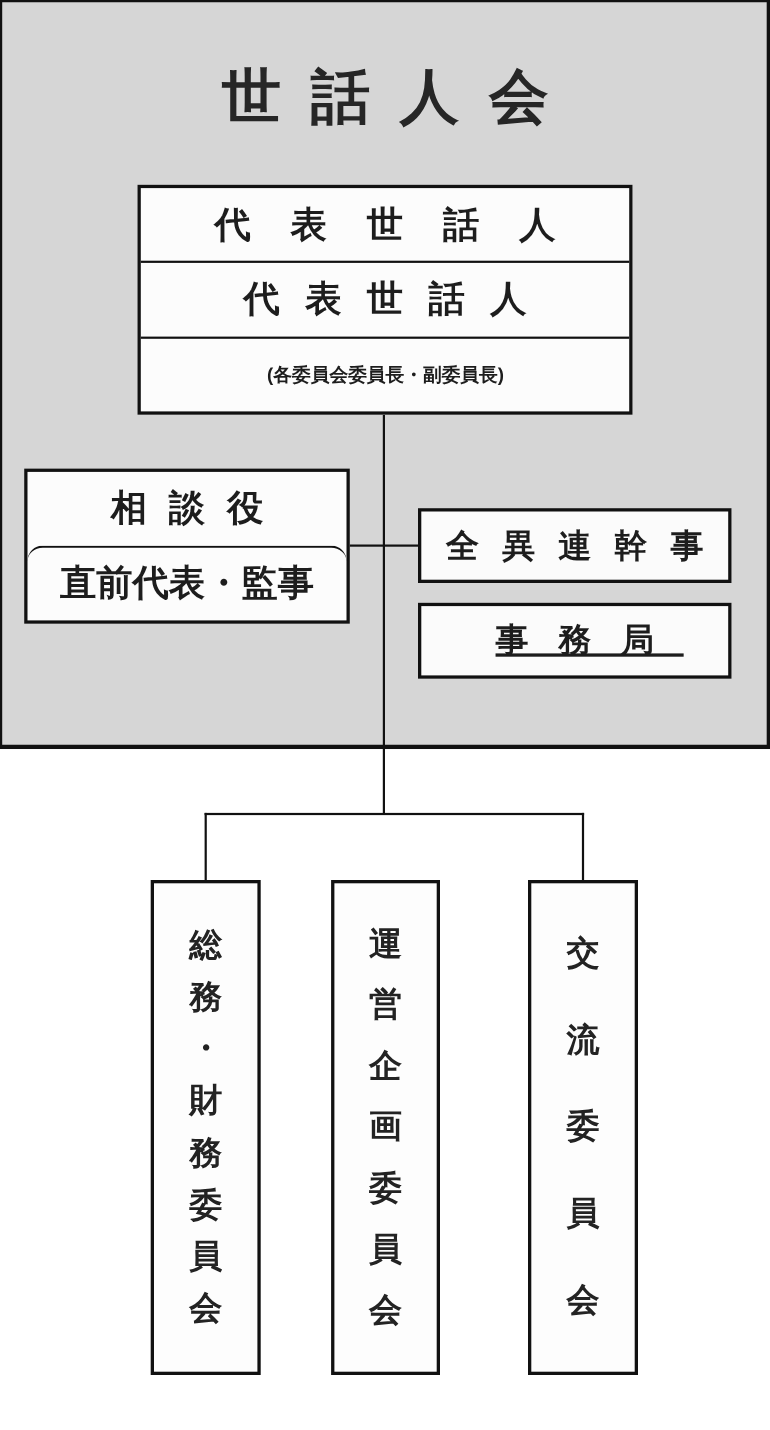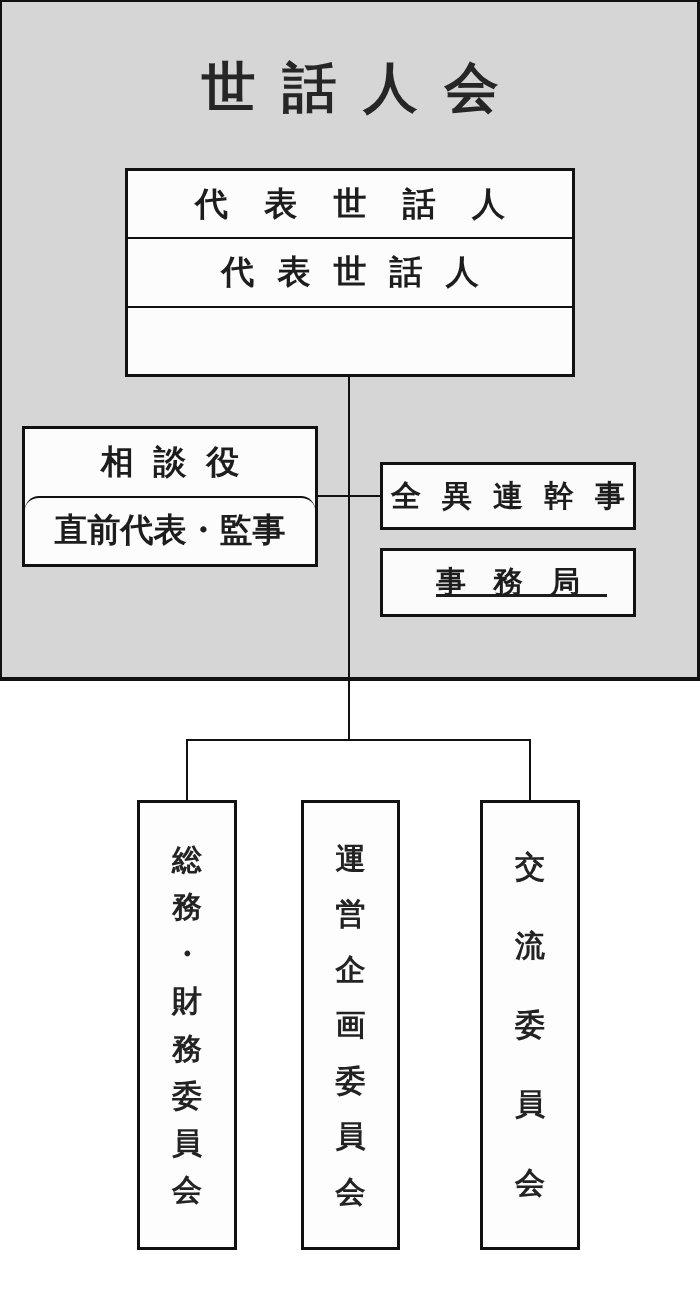--- a/index.html
+++ b/index.html
@@ -42,21 +42,21 @@
     display:flex;flex-direction:column;
   }
   .adv-row{
     flex:1;display:flex;align-items:center;justify-content:center;
     font-size:33px;font-weight:bold;white-space:nowrap;
   }
   .adv-row + .adv-row{border-top:2px solid #111;border-radius:14px;}
   .adv-sp{letter-spacing:0.6em;text-indent:0.6em;}
   
   .side-box{
-    position:absolute;left:380px;width:256px;background:#fbfbfb;
+    position:absolute;left:380px;width:285px;background:#fbfbfb;
     border:3px solid #111;box-sizing:border-box;
     display:flex;align-items:center;justify-content:center;
     font-size:30px;font-weight:bold;white-space:nowrap;
   }
   .side-box1{top:462px;height:68px;letter-spacing:0.7em;text-indent:0.7em;}
   .side-box2{top:548px;height:69px;letter-spacing:0.9em;text-indent:0.9em;text-decoration:underline;}
   
   .line{position:absolute;background:#111;}
   .vline-main{left:348px;top:377px;width:2px;height:363px;}
   .hline-stub{left:315px;top:495px;width:67px;height:2px;}
@@ -92,20 +92,21 @@
   <div class="line vline-main"></div>
   <div class="line hline-stub"></div>
   <div class="line hline-tee"></div>
   <div class="line vdrop-left"></div>
   <div class="line vdrop-right"></div>
 
   <div class="main-box">
     <div class="main-row row-wide1">代表世話人</div>
     <div class="main-row row-wide2">代表世話人</div>
     <div class="main-row row-mixed">
+      <span class="small">(各委員会委員長・副委員長)</span>
     </div>
   </div>
 
   <div class="adv-box">
     <div class="adv-row adv-sp">相談役</div>
     <div class="adv-row">直前代表・監事</div>
   </div>
 
   <div class="side-box side-box1">全異連幹事</div>
   <div class="side-box side-box2">事務局</div>

